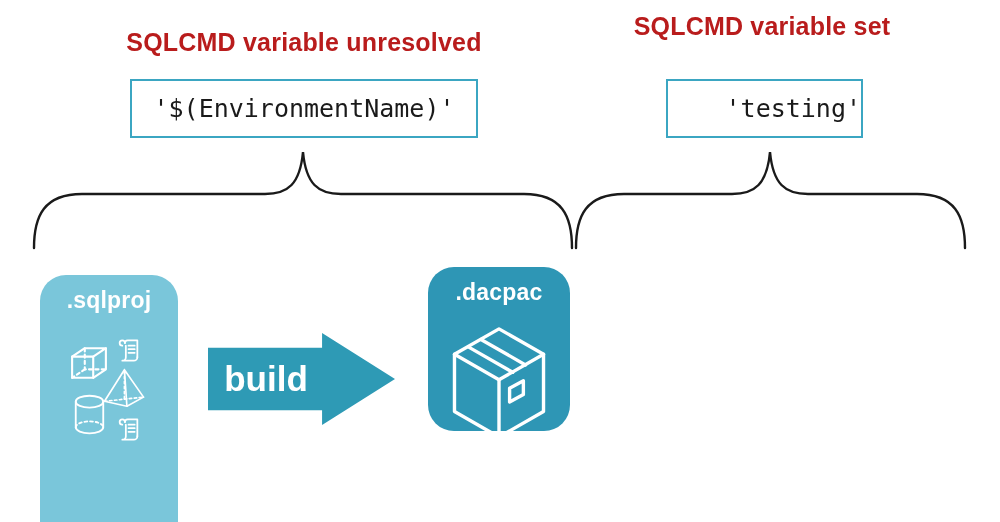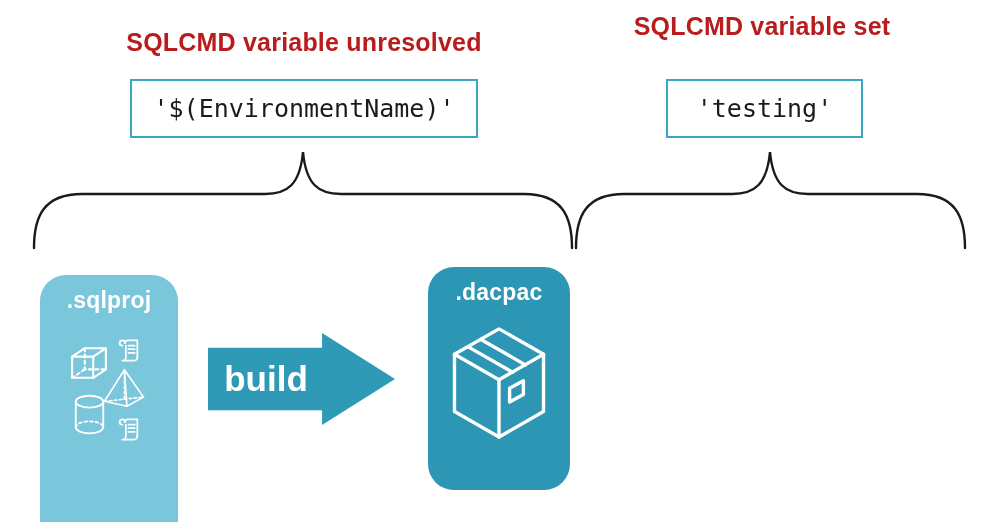--- a/index.html
+++ b/index.html
@@ -14,35 +14,35 @@
     letter-spacing:.2px;white-space:nowrap;
   }
   .col-left-h{left:114px;top:28px;width:380px;}
   .col-right-h{left:572px;top:12px;width:380px;}
   
   .codebox{
     top:79px;height:59px;border:2.5px solid #3BA6C2;background:#ffffff;
     display:flex;align-items:center;justify-content:center;box-sizing:border-box;
   }
   .codebox-1{left:130px;width:348px;}
-  .codebox-2{left:666px;width:197px;}
+  .codebox-2{left:666px;width:197px;justify-content:flex-end;}
   .code{
     font-family:"DejaVu Sans Mono",monospace;font-size:25px;color:#1a1a1a;
     white-space:pre;
   }
   
   .brace{stroke:#1a1a1a;stroke-width:2.4;fill:none;stroke-linecap:round;}
   
   .card{border-radius:26px;box-sizing:border-box;}
   .card-title{
     position:absolute;top:12px;left:0;width:100%;text-align:center;
     color:#ffffff;font-size:23px;font-weight:700;letter-spacing:.2px;
   }
   .card-sqlproj{left:40px;top:275px;width:138px;height:278px;}
-  .card-dacpac{left:428px;top:267px;width:142px;height:223px;}
+  .card-dacpac{left:428px;top:267px;width:142px;height:164px;}
   .card-database{left:820px;top:267px;width:143px;height:223px;}
   
   .arrow{display:flex;align-items:center;}
   .arrow-build{
     left:208px;top:333px;width:187px;height:92px;
     clip-path:polygon(0 16%,61% 16%,61% 0,100% 50%,61% 100%,61% 84%,0 84%);
   }
   .arrow-deploy{
     left:600px;top:336px;width:185px;height:92px;
     clip-path:polygon(0 17%,64% 17%,64% 0,100% 50%,64% 100%,64% 83%,0 83%);

